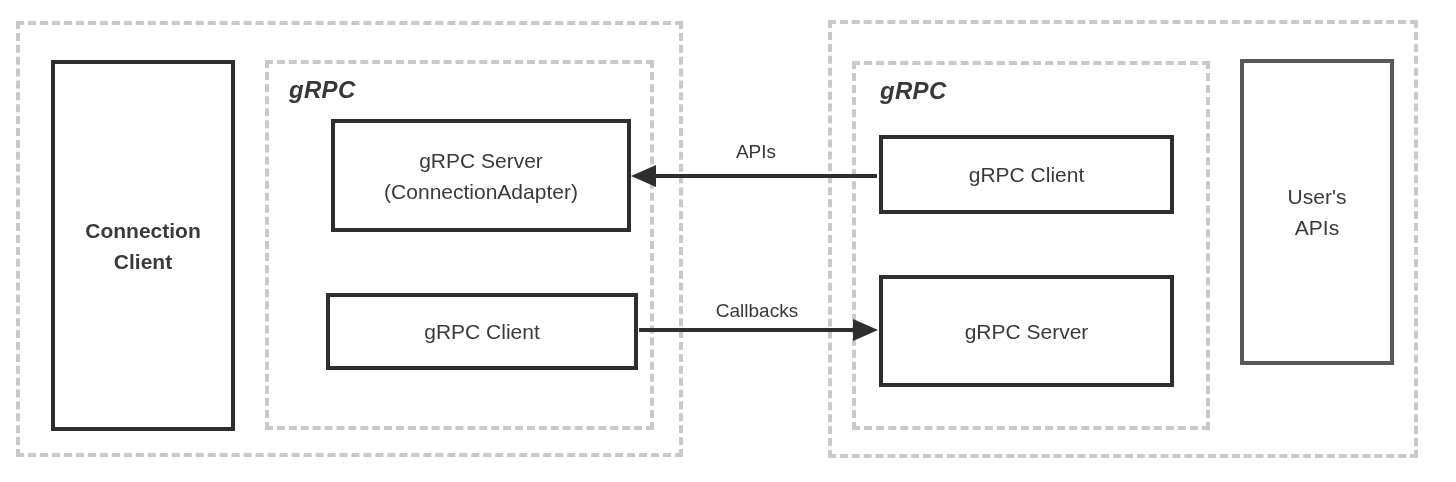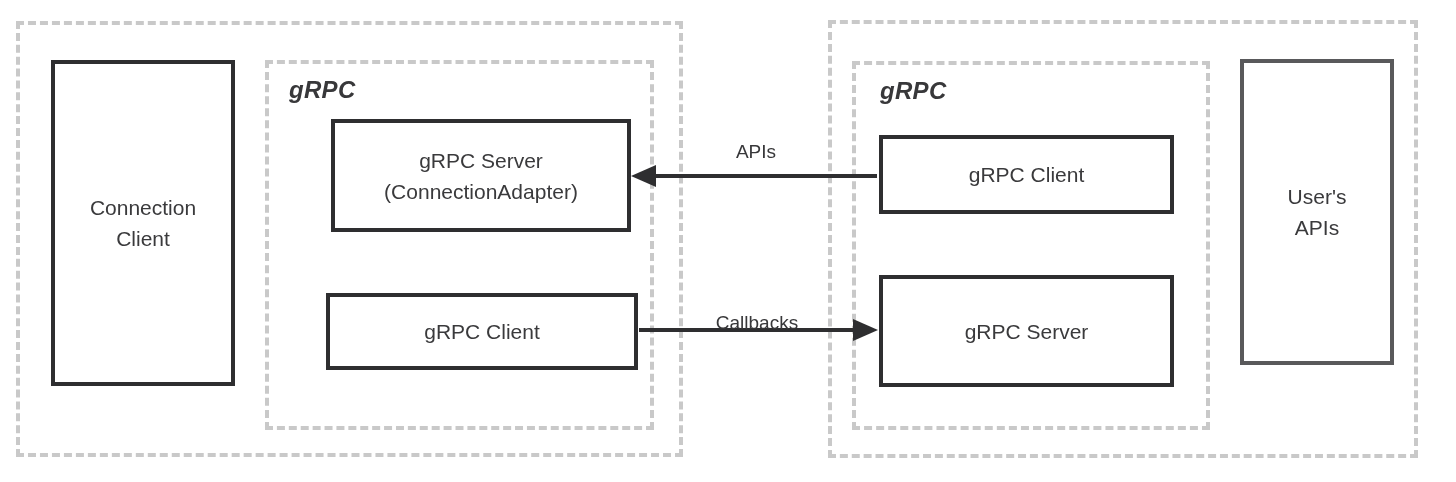--- a/index.html
+++ b/index.html
@@ -64,21 +64,21 @@
     pointer-events: none;
   }
 </style>
 </head>
 <body>
 
 <div id="canvas">
 
   <div class="abs dash-container" style="left:16px; top:21px; width:667px; height:436px;"></div>
 
-  <div class="abs node" style="left:51px; top:60px; width:184px; height:326px;">
+  <div class="abs node" style="left:51px; top:60px; width:184px; height:371px;font-weight:bold;">
     <span>Connection</span>
     <span>Client</span>
   </div>
 
   <div class="abs dash-container" style="left:265px; top:60px; width:389px; height:370px;">
     <span class="grpc-label" style="left:20px; top:12px;">gRPC</span>
   </div>
 
   <div class="abs node" style="left:331px; top:119px; width:300px; height:113px;">
     <span>gRPC Server</span>
@@ -113,15 +113,15 @@
       <line x1="877" y1="176" x2="652" y2="176" stroke="#2e2e30" stroke-width="4"></line>
       <polygon points="631,176 656,165 656,187" fill="#2e2e30"></polygon>
     </g>
     <g>
       <line x1="639" y1="330" x2="856" y2="330" stroke="#2e2e30" stroke-width="4"></line>
       <polygon points="878,330 853,319 853,341" fill="#2e2e30"></polygon>
     </g>
   </svg>
 
   <div class="arrow-label" style="left:756px; top:141px;">APIs</div>
-  <div class="arrow-label" style="left:757px; top:312px;">Callbacks</div>
+  <div class="arrow-label" style="left:757px; top:300px;">Callbacks</div>
 
 </div>
 
 </body></html>

